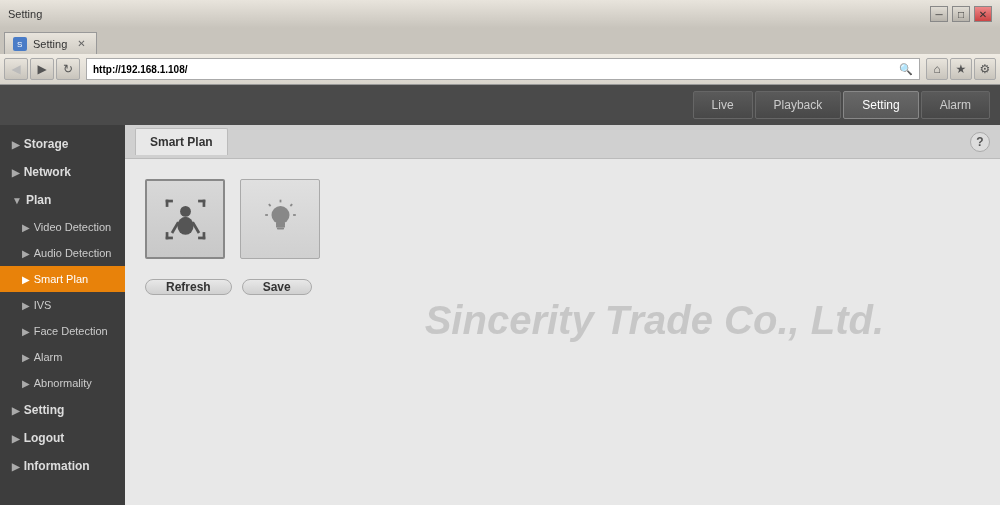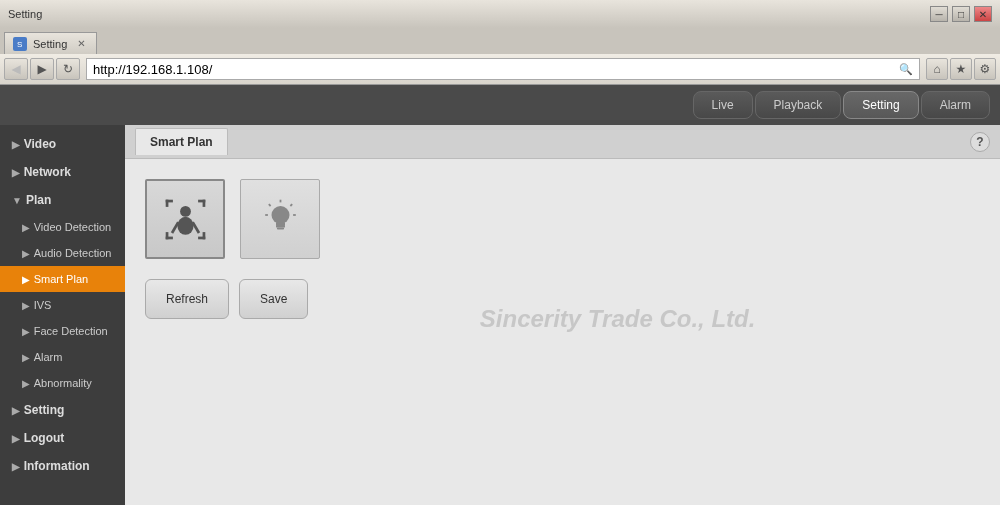--- a/index.html
+++ b/index.html
@@ -15,31 +15,31 @@
 
     .tab-bar { background: #c8c4bc; height: 26px; display: flex; align-items: flex-end; padding: 0 4px; gap: 2px; }
     .browser-tab { background: linear-gradient(to bottom, #e8e4dc, #d0ccC4); border: 1px solid #999; border-bottom: none; padding: 3px 10px 3px 8px; font-size: 11px; color: #333; display: flex; align-items: center; gap: 6px; cursor: pointer; height: 22px; }
     .browser-tab .tab-icon { width: 14px; height: 14px; background: #4a7cc7; border-radius: 2px; display: flex; align-items: center; justify-content: center; }
     .tab-close { font-size: 10px; color: #666; cursor: pointer; margin-left: 4px; }
 
     .nav-bar { background: linear-gradient(to bottom, #f0ece4, #d8d4cc); height: 30px; display: flex; align-items: center; padding: 0 4px; gap: 2px; }
     .nav-btn { width: 24px; height: 22px; border: 1px solid #aaa; background: linear-gradient(to bottom, #e8e4dc, #c8c4bc); display: flex; align-items: center; justify-content: center; font-size: 12px; cursor: pointer; color: #555; border-radius: 2px; }
     .nav-btn.disabled { color: #bbb; }
     .address-bar { flex: 1; height: 22px; border: 1px solid #aaa; background: white; padding: 0 6px; font-size: 11px; display: flex; align-items: center; margin: 0 4px; }
-    .address-input { border: none; outline: none; flex: 1; font-size: 13px; background: transparent; }
+    .address-input { border: none; outline: none; flex: 1; font-size: 10px; background: transparent; font-weight: bold; }
     .search-icon-nav { color: #777; font-size: 11px; cursor: pointer; }
     .nav-right-btns { display: flex; gap: 2px; }
     .nav-right-btn { width: 22px; height: 22px; border: 1px solid #aaa; background: linear-gradient(to bottom, #e8e4dc, #c8c4bc); display: flex; align-items: center; justify-content: center; font-size: 12px; cursor: pointer; color: #555; border-radius: 2px; }
 
     
     .app-container { display: flex; flex-direction: column; height: calc(505px - 84px); background: #3a3a3a; }
 
     
     .top-nav { background: #4a4a4a; height: 40px; display: flex; align-items: center; justify-content: flex-end; padding: 0 10px; gap: 2px; }
-    .top-nav-btn { padding: 6px 18px; border: 1px solid #666; background: linear-gradient(to bottom, #5a5a5a, #484848); color: #ccc; font-size: 12px; cursor: pointer; border-radius: 8px; }
+    .top-nav-btn { padding: 6px 18px; border: 1px solid #666; background: linear-gradient(to bottom, #5a5a5a, #484848); color: #ccc; font-size: 12px; cursor: pointer; border-radius: 2px; }
     .top-nav-btn.active { background: linear-gradient(to bottom, #686868, #585858); color: #fff; border-color: #888; }
 
     
     .content-area { display: flex; flex: 1; }
 
     
     .sidebar { width: 125px; background: #3d3d3d; padding-top: 5px; }
     .sidebar-item { padding: 7px 12px; color: #ccc; font-size: 12px; cursor: pointer; display: flex; align-items: center; gap: 4px; }
     .sidebar-item.active { background: #e8820a; color: #fff; }
     .sidebar-item.parent { color: #ddd; font-weight: bold; }
@@ -55,25 +55,25 @@
 
     .panel-content { padding: 20px; display: flex; flex-direction: column; gap: 20px; }
 
     
     .icon-cards { display: flex; gap: 15px; }
     .icon-card { width: 80px; height: 80px; border: 1px solid #aaa; background: linear-gradient(to bottom, #e0e0e0, #d0d0d0); display: flex; flex-direction: column; align-items: center; justify-content: center; cursor: pointer; border-radius: 2px; }
     .icon-card.selected { border: 2px solid #888; background: linear-gradient(to bottom, #d8d8d8, #c8c8c8); }
     .icon-card svg { width: 45px; height: 45px; }
 
     
-    .watermark { position: absolute; top: 50%; left: 50%; transform: translate(-30%, -40%); font-size: 24px; color: rgba(150,150,150,0.4); font-style: italic; pointer-events: none; white-space: nowrap; font-weight: bold; }
+    .watermark { position: absolute; top: 50%; left: 50%; transform: translate(-30%, -40%); font-size: 40px; color: rgba(150,150,150,0.4); font-style: italic; pointer-events: none; white-space: nowrap; font-weight: bold; }
 
     
     .action-buttons { display: flex; gap: 10px; }
-    .action-btn { padding: 12px 20px; border: 1px solid #aaa; background: linear-gradient(to bottom, #e8e8e8, #d0d0d0); font-size: 12px; color: #333; cursor: pointer; border-radius: 6px; }
+    .action-btn { padding: 0 20px; border: 1px solid #aaa; background: linear-gradient(to bottom, #e8e8e8, #d0d0d0); font-size: 12px; color: #333; cursor: pointer; border-radius: 13px; font-weight: bold; }
   </style>
 </head>
 <body>
 
 <div class="browser-chrome">
 
   <div class="title-bar">
     <span class="title-bar-text">Setting</span>
     <div class="title-bar-buttons">
       <div class="title-bar-btn">─</div>
@@ -118,21 +118,21 @@
     <button class="top-nav-btn">Playback</button>
     <button class="top-nav-btn active">Setting</button>
     <button class="top-nav-btn">Alarm</button>
   </div>
 
   <div class="content-area">
 
     <div class="sidebar">
       <div class="sidebar-item parent">
         <span class="arrow">▶</span>
-        <span>Video</span>
+        <span>Storage</span>
       </div>
       <div class="sidebar-item parent">
         <span class="arrow">▶</span>
         <span>Network</span>
       </div>
       <div class="sidebar-item parent">
         <span class="arrow">▼</span>
         <span>Plan</span>
       </div>
       <div class="sidebar-item sub">

